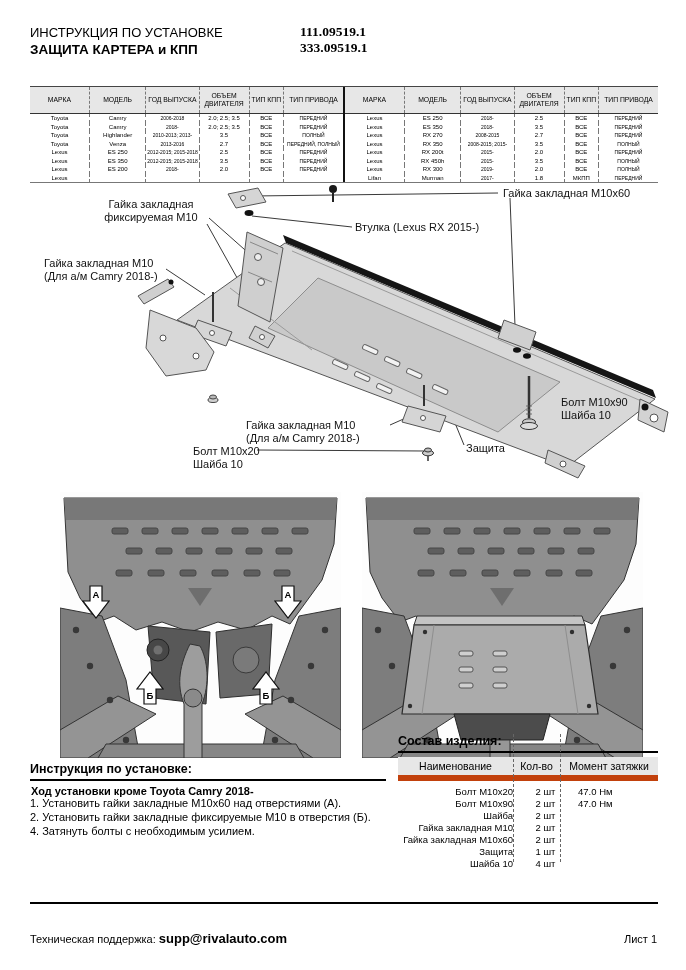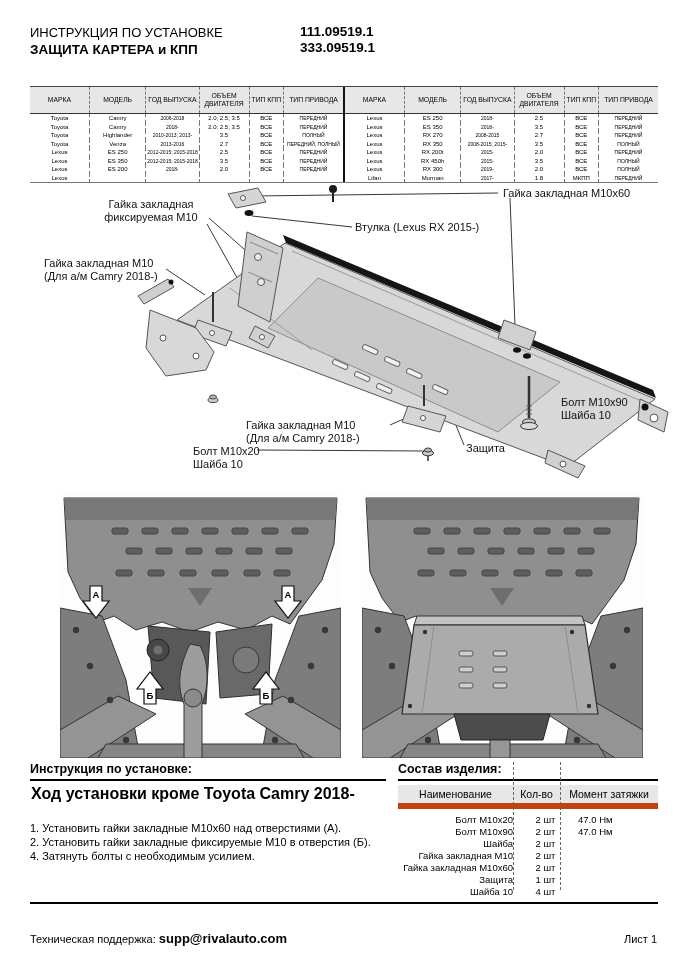--- a/index.html
+++ b/index.html
@@ -1,21 +1,21 @@
 <!DOCTYPE html>
 <html><head>
 <meta charset="utf-8">
 <style>
   html,body{margin:0;padding:0;background:#888;}
   .page{position:relative;width:686px;height:970px;background:#ffffff;color:#000;
         font-family:"Liberation Sans",sans-serif;overflow:hidden;margin:0 auto;}
   
   .hdr-title{position:absolute;left:30px;top:24px;font-size:13px;line-height:17px;}
   .hdr-title .t2{font-weight:bold;font-size:13.5px;}
-  .hdr-nums{position:absolute;left:300px;top:24px;font-size:13.5px;font-weight:bold;line-height:16px;}
+  .hdr-nums{position:absolute;left:300px;top:24px;font-size:13.5px;font-weight:bold;line-height:16px;font-family:Liberation Serif, serif;}
   
   .fit-wrap{position:absolute;left:30px;top:86px;width:628px;display:flex;
             border-top:1px solid #444;border-bottom:1px solid #777;}
   .fit{border-collapse:collapse;table-layout:fixed;width:313px;}
   .fit th{background:#e7e7e7;font-weight:normal;font-size:6.8px;line-height:1.2;
           padding:3px 1px;border-bottom:1px solid #333;border-right:1px dashed #777;
           text-align:center;vertical-align:middle;height:20px;}
   .fit td{font-size:6px;line-height:8.5px;height:8.5px;padding:0 1px;text-align:center;
           border-right:1px dashed #777;white-space:nowrap;overflow:hidden;}
   .fit th:last-child,.fit td:last-child{border-right:none;}
@@ -32,23 +32,23 @@
   #co-nut-m10x60{left:503px;top:187px;}
   #co-bolt-m10x90{left:561px;top:396px;}
   #co-shield{left:466px;top:442px;}
   #co-nut-m10-bottom{left:246px;top:419px;}
   #co-bolt-m10x20{left:193px;top:445px;}
   .abs{position:absolute;}
   
   .sect-left{position:absolute;left:30px;top:762px;width:356px;}
   .sect-left h3,.sect-right h3{margin:0;font-size:12.5px;font-weight:bold;}
   .rule{border:none;border-top:2px solid #000;margin:3px 0 4px 0;}
-  .substep-title{font-size:16px;font-weight:bold;margin:2px 0 19px 1px;}
+  .substep-title{font-size:11px;font-weight:bold;margin:2px 0 0 1px;}
   .step{font-size:11px;line-height:13.8px;}
-  .sect-right{position:absolute;left:398px;top:762px;width:260px;}
+  .sect-right{position:absolute;left:398px;top:734px;width:260px;}
   .dash-v{position:absolute;top:0;height:128px;border-left:1px dashed #666;}
   .parts-head{display:flex;background:#e7e7e7;border-bottom:6px solid #c2410c;height:18px;
               align-items:center;font-size:10.5px;}
   .parts-head .ph1{width:115px;text-align:center;}
   .parts-head .ph2{width:47px;text-align:center;}
   .parts-head .ph3{width:98px;text-align:center;}
   table.parts{border-collapse:collapse;table-layout:fixed;width:260px;margin-top:5px;}
   table.parts td{font-size:9.5px;height:12px;line-height:12px;padding:0;white-space:nowrap;overflow:hidden;}
   table.parts td:nth-child(1){width:115px;text-align:right;padding-right:9px;}
   table.parts td:nth-child(2){width:47px;text-align:center;}

